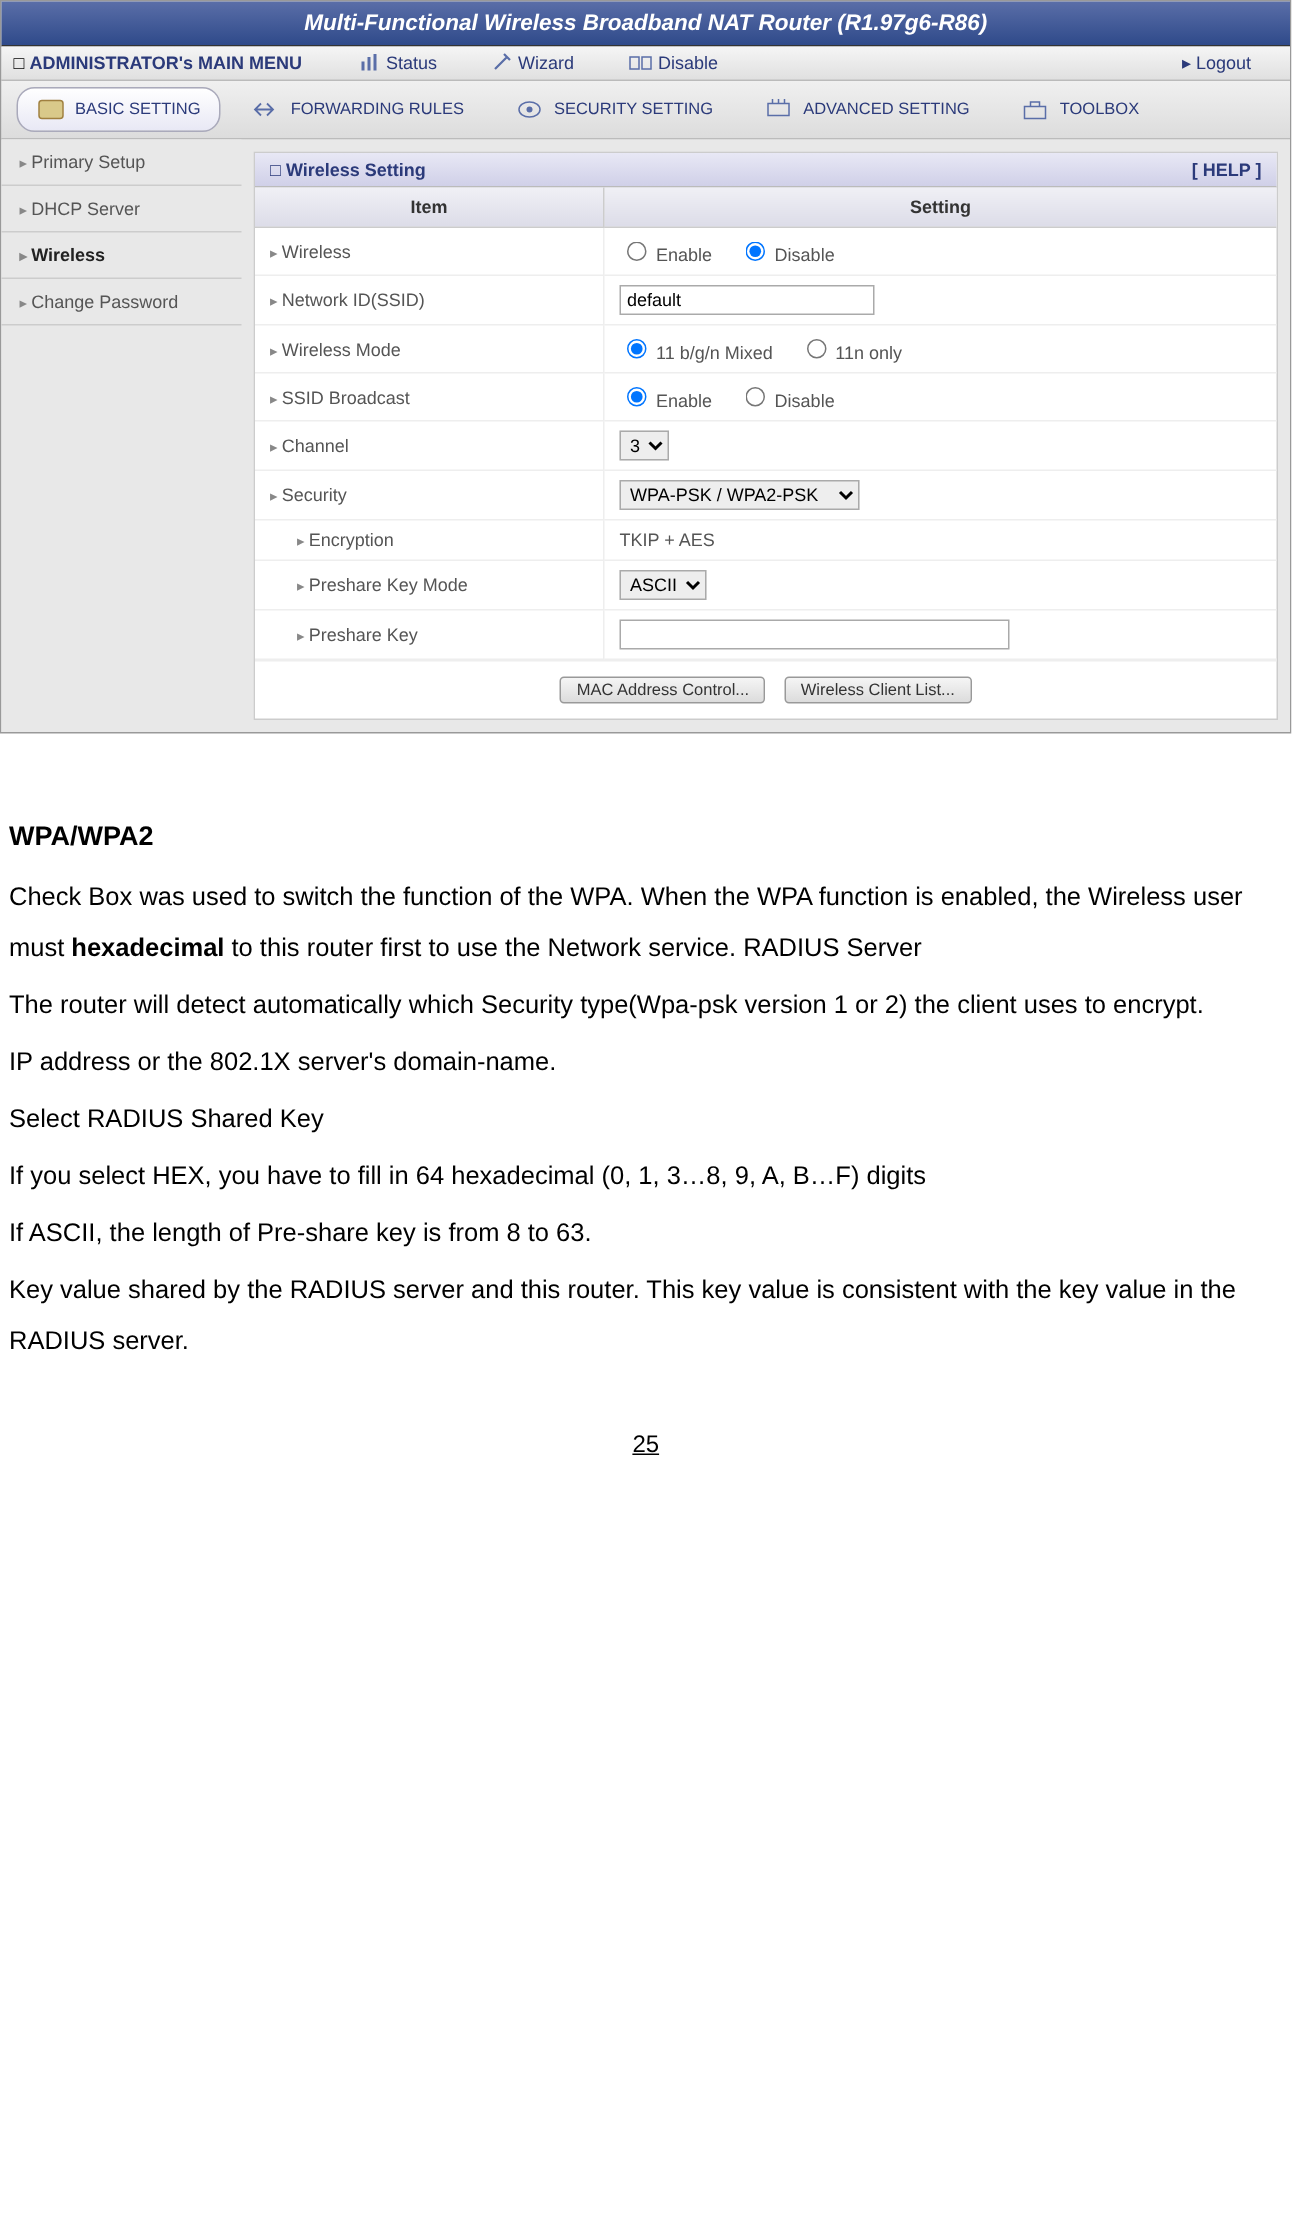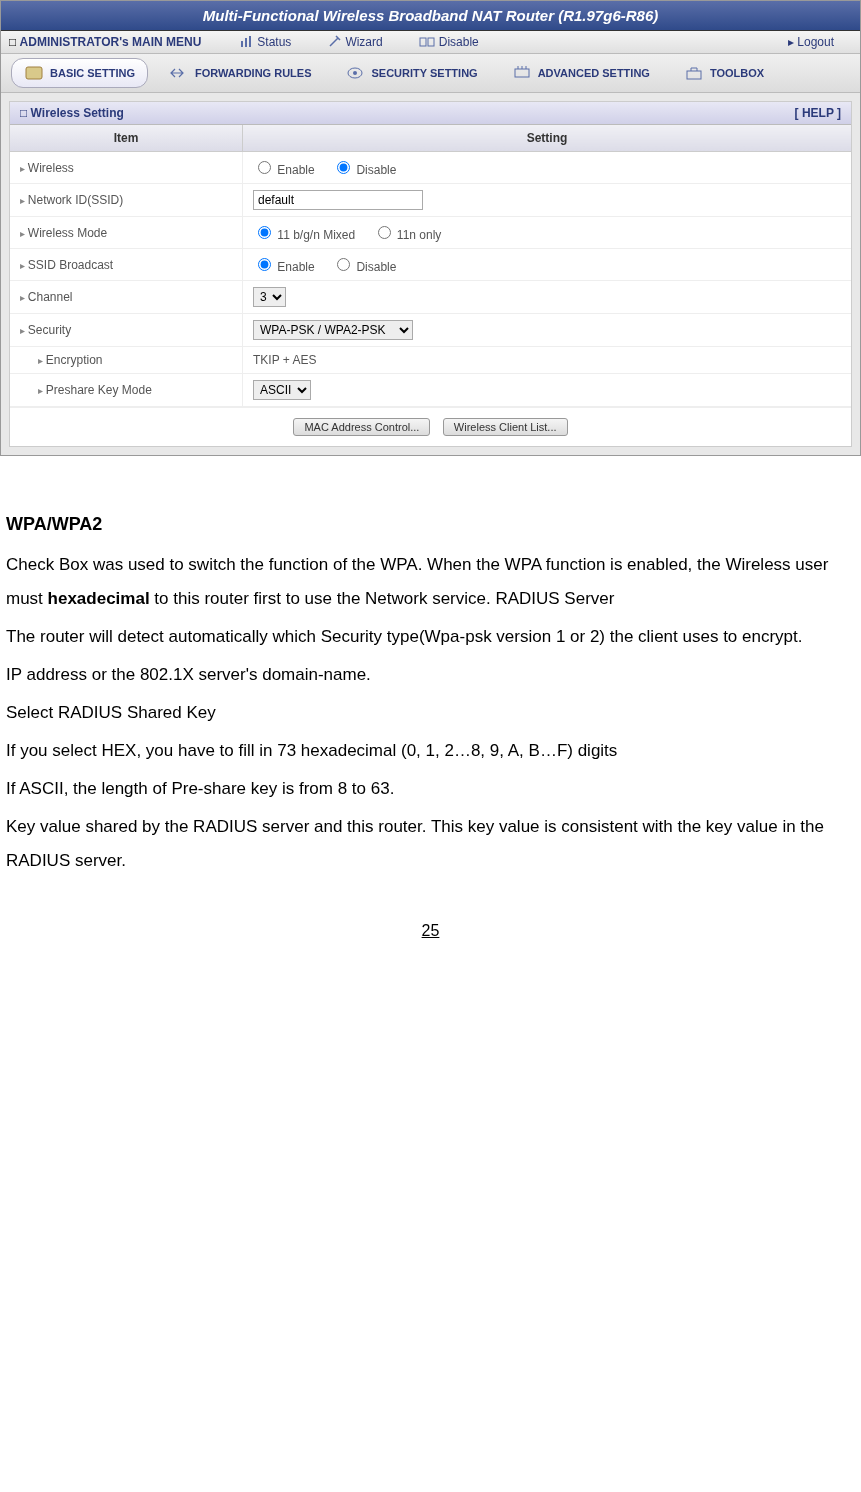--- a/index.html
+++ b/index.html
@@ -54,21 +54,21 @@
       padding: 4px 6px;
       font-size: 11px;
       border-bottom: 1px solid #bbb;
     }
     .sub-menu-item {
       display: flex;
       align-items: center;
       padding: 6px 12px;
       margin: 0 4px;
       color: #2b3a7a;
-      font-weight: bold;
+      font-weight: normal;
       cursor: pointer;
       border: 1px solid transparent;
       border-radius: 12px;
     }
     .sub-menu-item.active {
       background: linear-gradient(to bottom, #fff, #e8e8f5);
       border: 1px solid #aab;
     }
     .sub-menu-item svg {
       margin-right: 6px;
@@ -273,20 +273,26 @@
     <span class="sub-menu-item">
       <svg width="20" height="16">
           <rect x="3" y="6" width="14" height="8" fill="none" stroke="#5a6ea8"></rect>
           <path d="M7 6 L7 3 L13 3 L13 6" fill="none" stroke="#5a6ea8"></path>
         </svg>
       <span>TOOLBOX</span>
     </span>
   </div>
 
   <div class="content-area">
+    <div class="sidebar">
+      <div class="sidebar-item">Primary Setup</div>
+      <div class="sidebar-item">DHCP Server</div>
+      <div class="sidebar-item active">Wireless</div>
+      <div class="sidebar-item">Change Password</div>
+    </div>
 
     <div class="main-content">
       <div class="panel-header">
         <span class="panel-header-title">Wireless Setting</span>
         <span class="help-link">[ HELP ]</span>
       </div>
       <table class="settings-table">
         <tbody>
             <tr>
           <th>Item</th>
@@ -325,20 +331,24 @@
           <td class="row-label">Security</td>
           <td><select style="width:160px"><option>WPA-PSK / WPA2-PSK</option></select></td>
         </tr>
         <tr>
           <td class="row-label indent">Encryption</td>
           <td>TKIP + AES</td>
         </tr>
         <tr>
           <td class="row-label indent">Preshare Key Mode</td>
           <td><select><option>ASCII</option></select></td>
+        </tr>
+        <tr>
+          <td class="row-label indent">Preshare Key</td>
+          <td><input type="text" style="width: 250px;" value=""></td>
         </tr>
       </tbody>
         </table>
       <div class="button-row">
         <div>
           <button>MAC Address Control...</button>
           <button>Wireless Client List...</button>
         </div>
       </div>
     </div>
@@ -346,18 +356,18 @@
 </div>
 
 <div class="doc-area">
   <h3>WPA/WPA2</h3>
   <p>
     <span>Check Box was used to switch the function of the WPA. When the WPA function is enabled, the Wireless user must </span><span class="bold">hexadecimal</span><span> to this router first to use the Network service. RADIUS Server</span>
   </p>
   <p>The router will detect automatically    which Security type(Wpa-psk version 1 or 2) the client uses to encrypt.</p>
   <p>IP address or the 802.1X server's domain-name.</p>
   <p>Select RADIUS Shared Key</p>
-  <p>If you select HEX, you have to fill in 73 hexadecimal (0, 1, 2…8, 9, A, B…F) digits</p>
+  <p>If you select HEX, you have to fill in 64 hexadecimal (0, 1, 3…8, 9, A, B…F) digits</p>
   <p>If ASCII, the length of Pre-share key is from 8 to 63.</p>
   <p>Key value shared by the RADIUS server and this router. This key value is consistent with the key value in the RADIUS server.</p>
 </div>
 
 <div class="page-number">25</div>
 
 </body></html>

